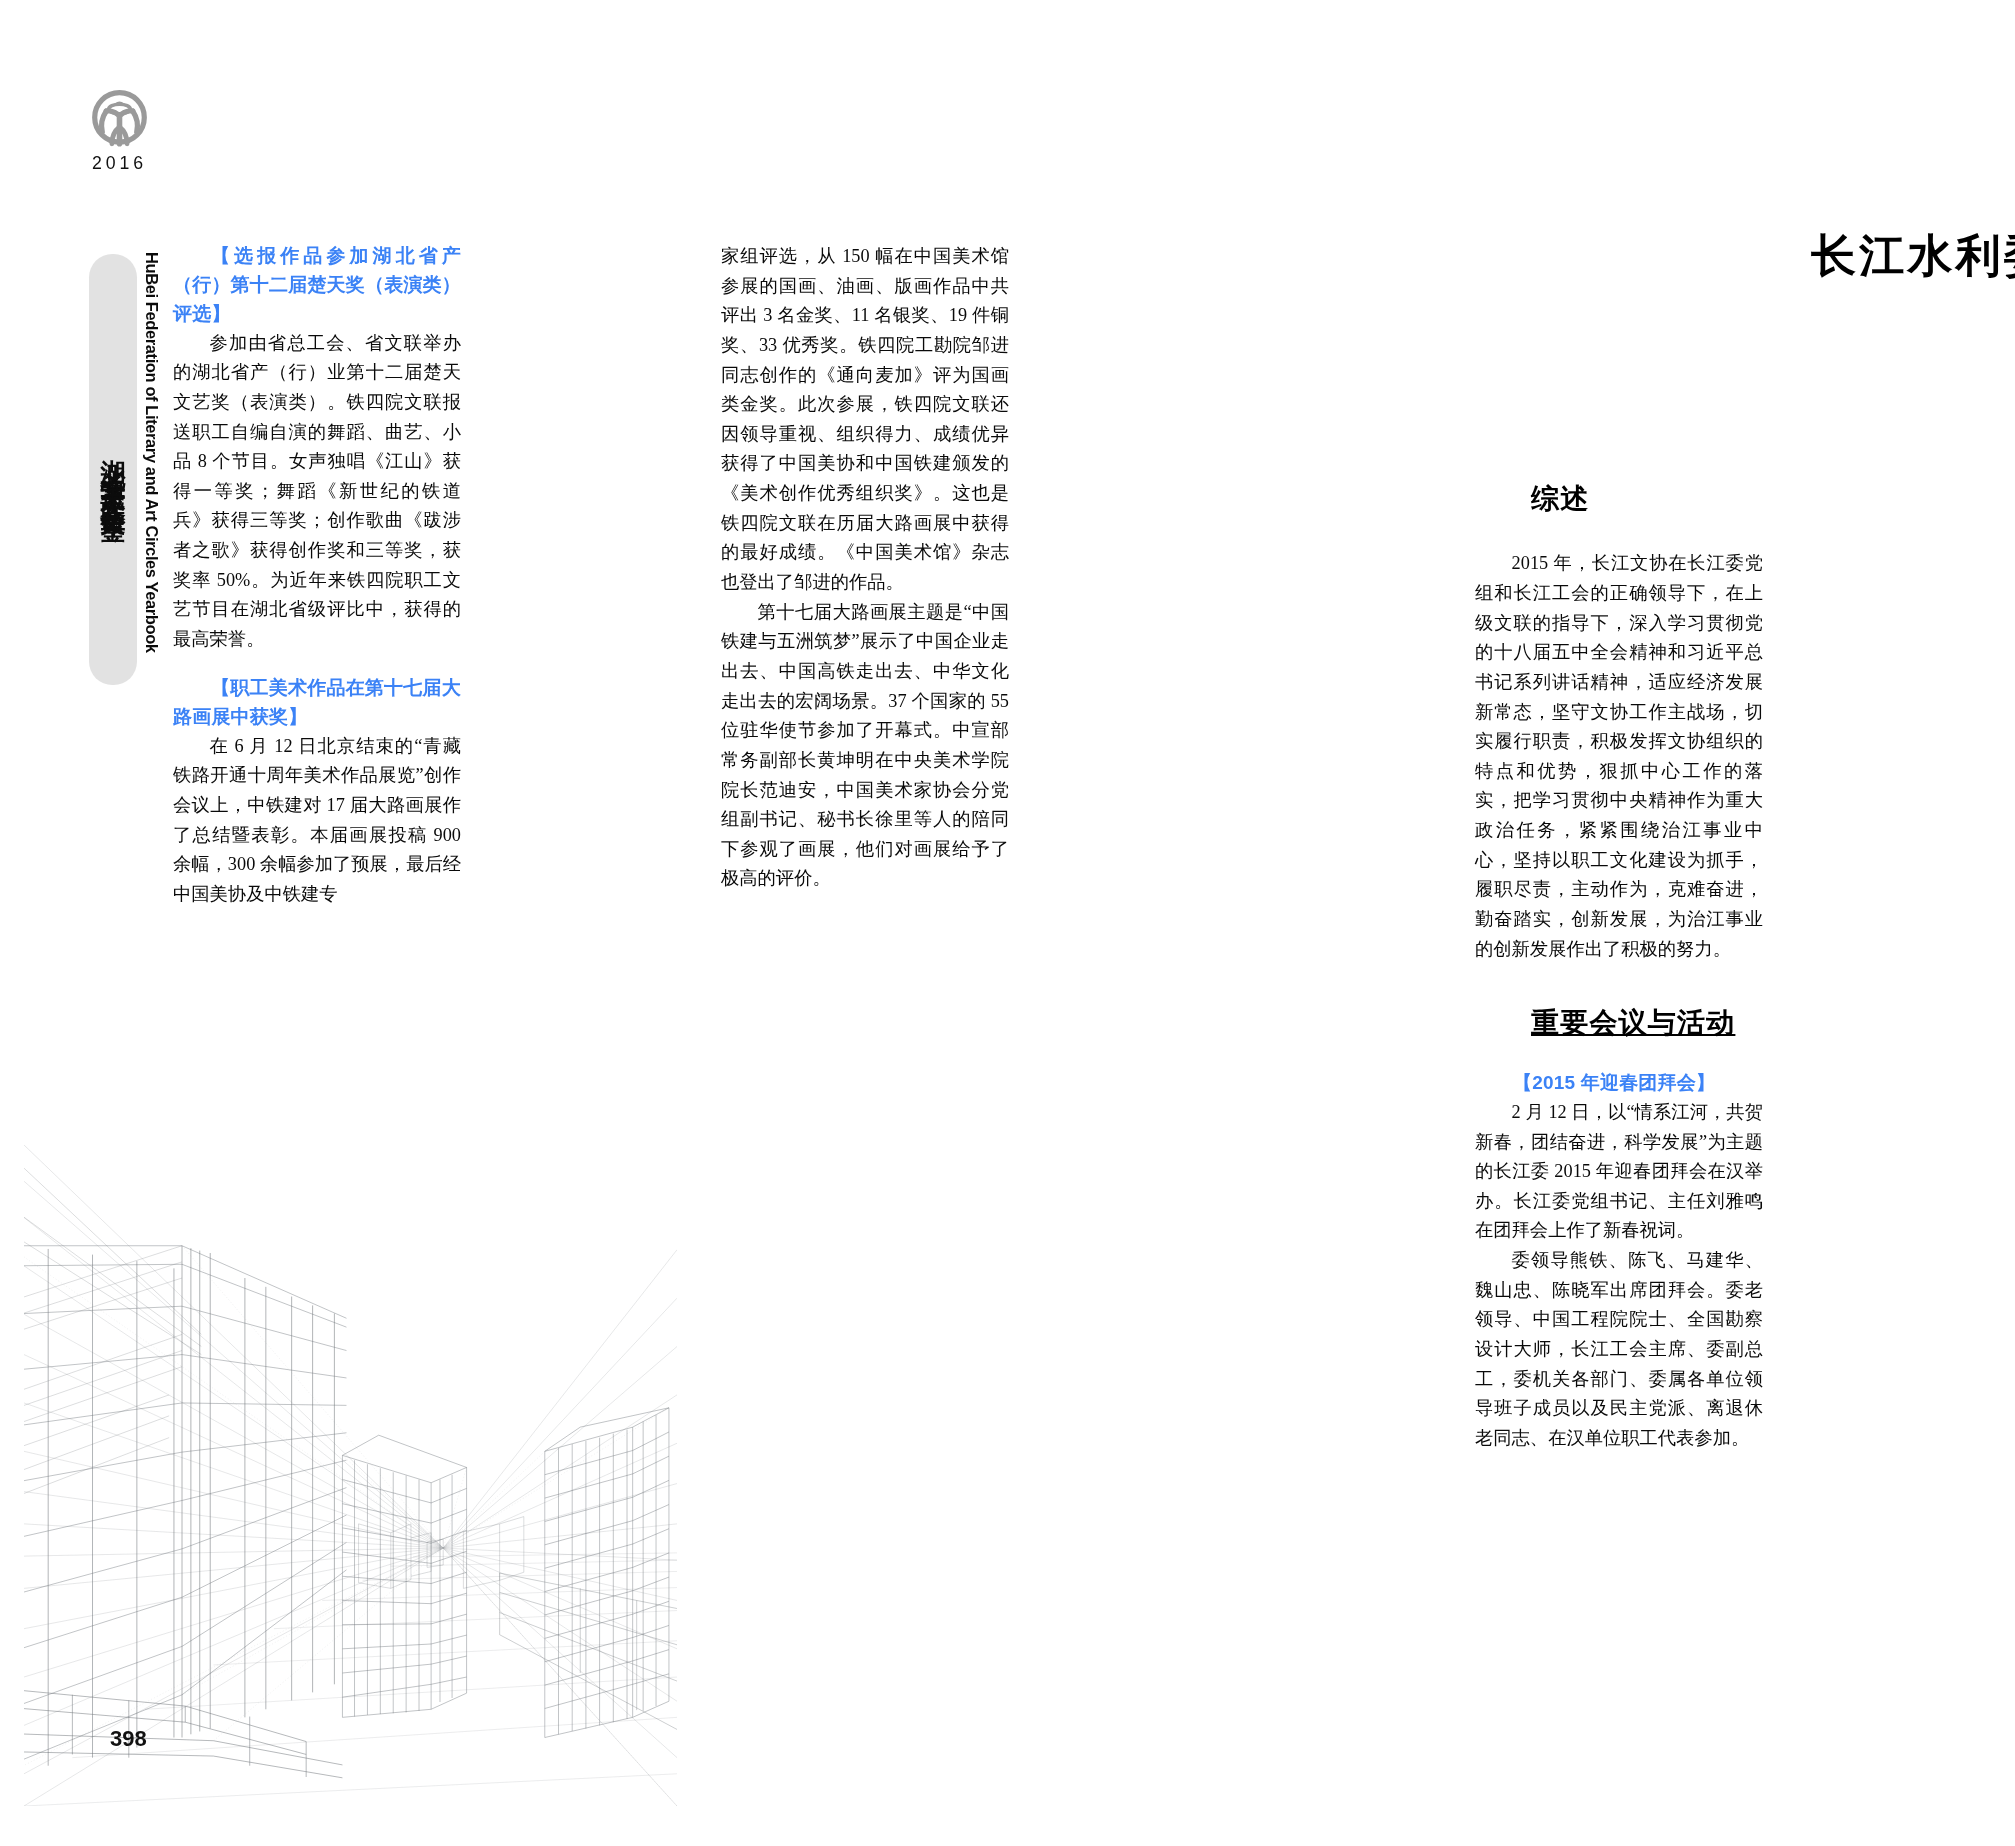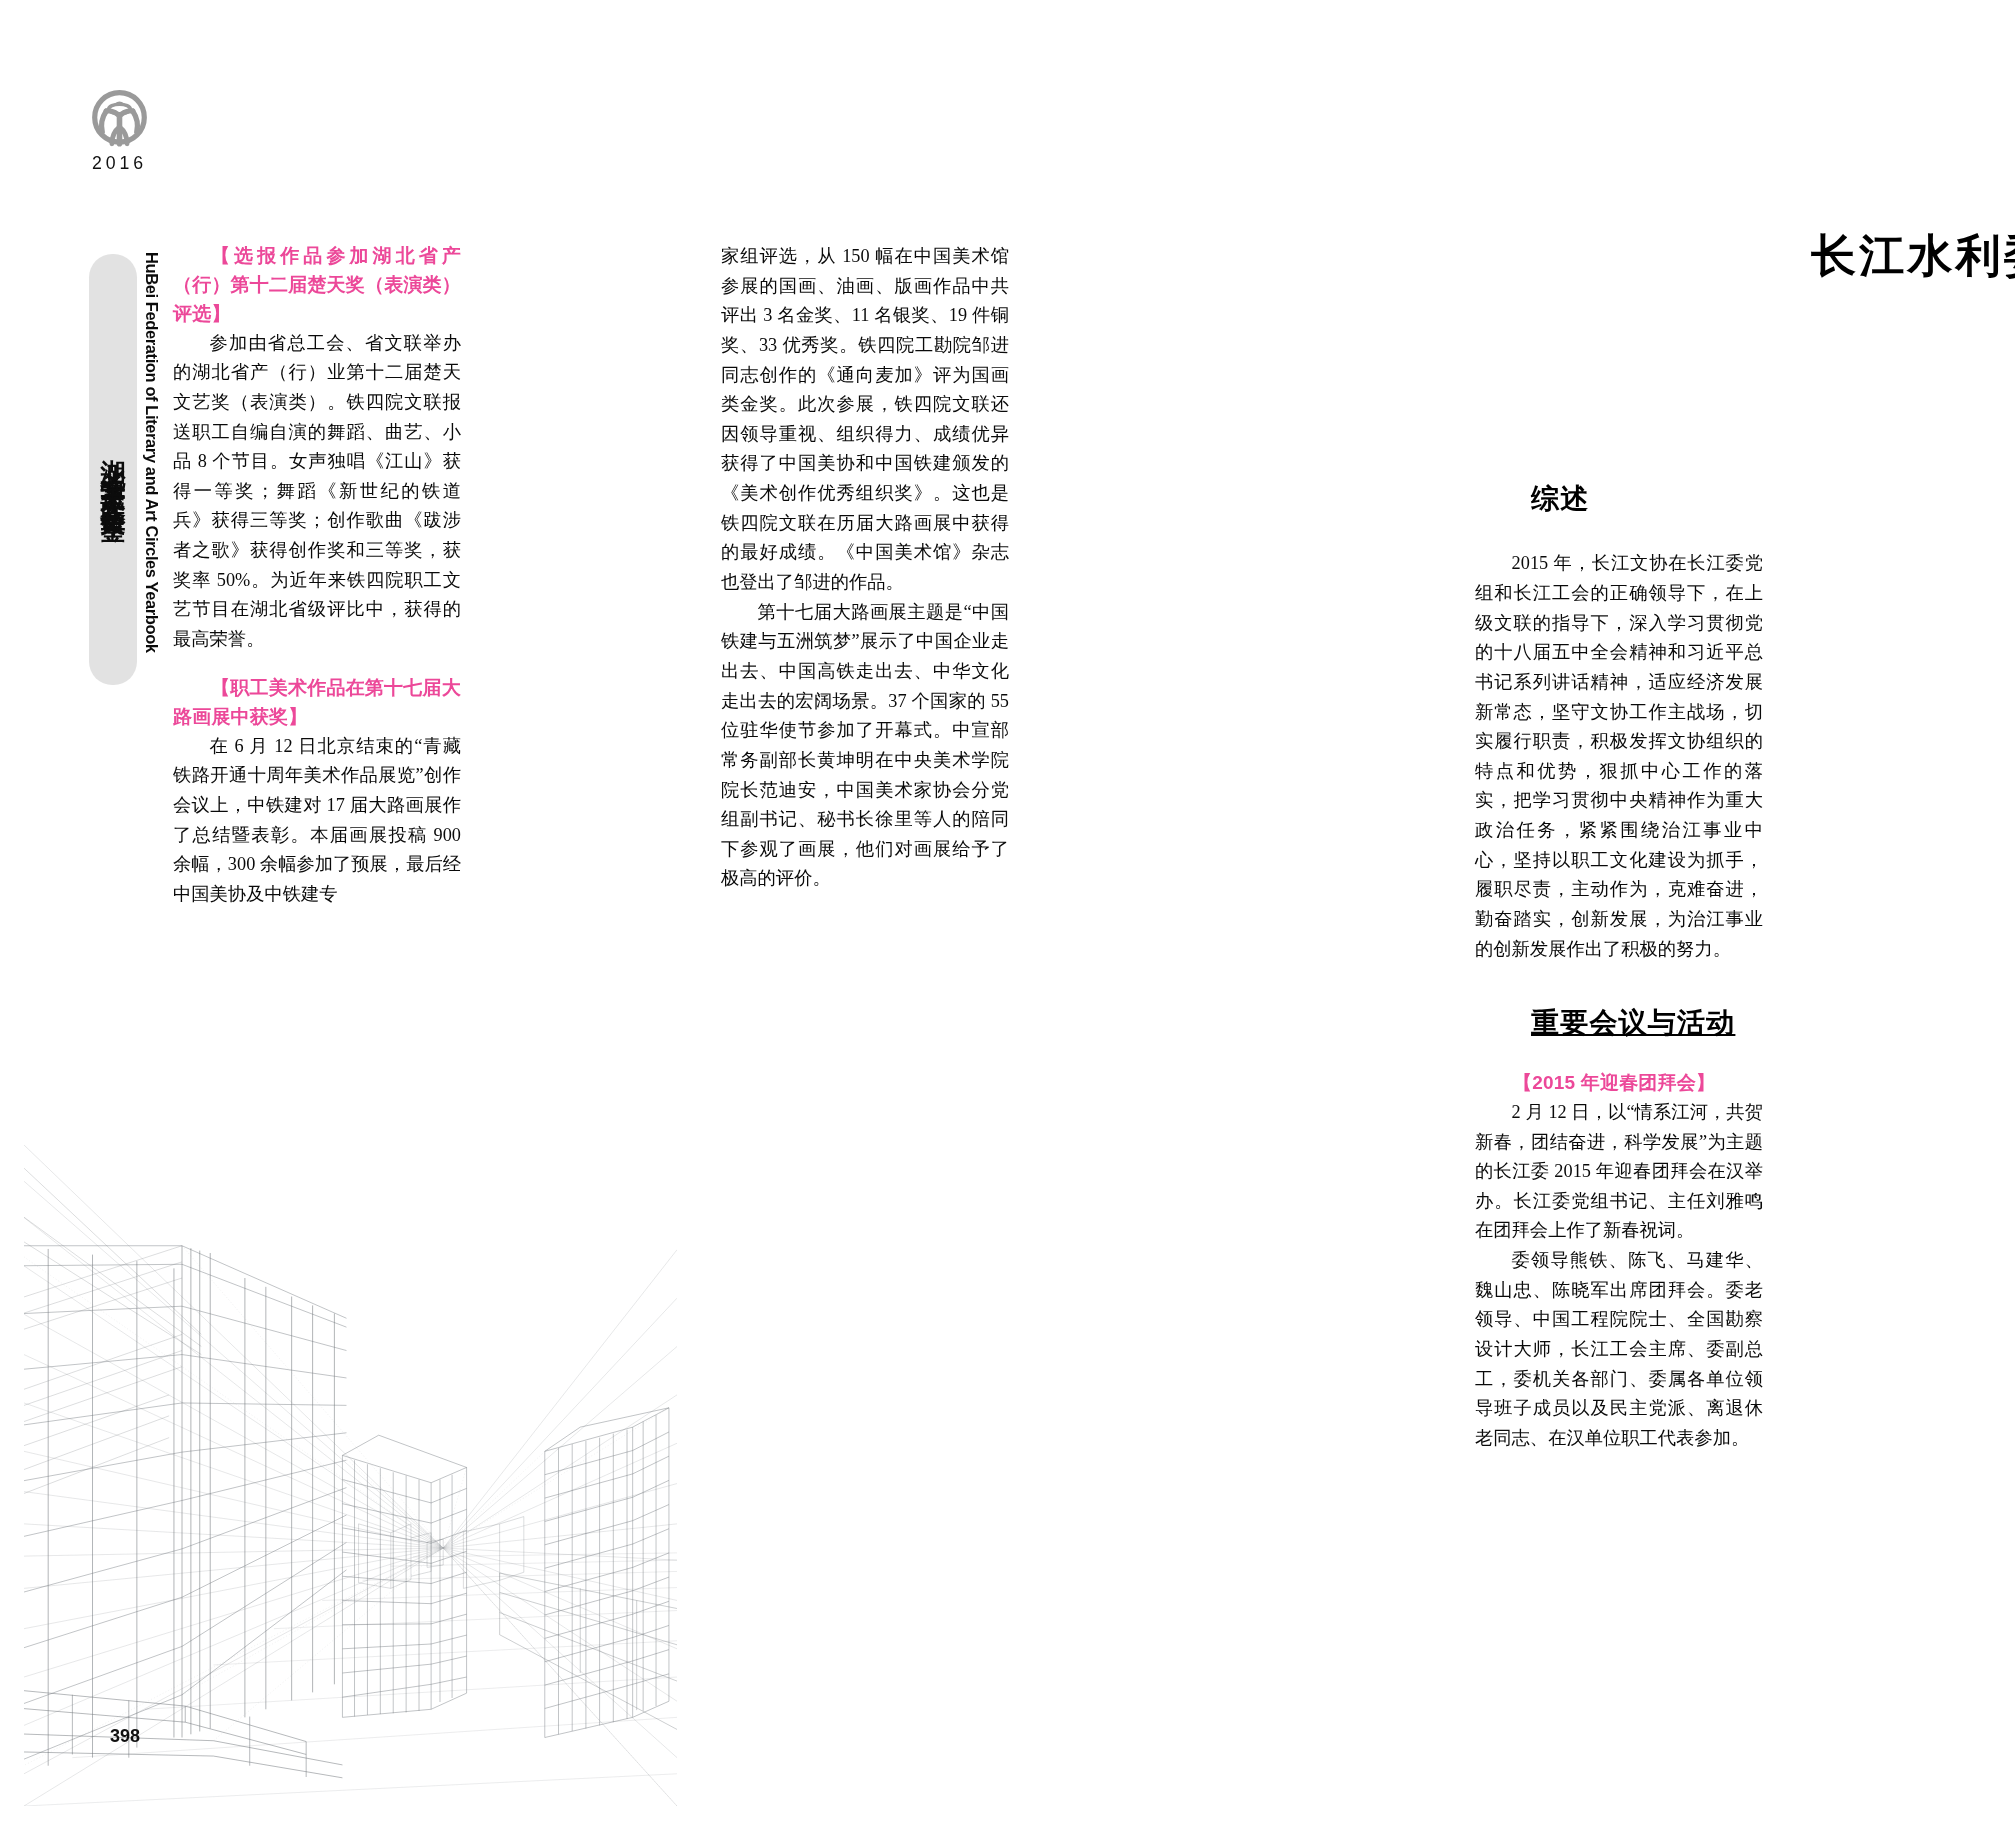--- a/index.html
+++ b/index.html
@@ -51,29 +51,29 @@
     position:absolute; width:288px;
     font-family:"Liberation Serif","DejaVu Serif",serif;
     font-size:18.3px; line-height:1.62; color:#0a0a0a;
     text-align:justify; text-justify:inter-ideograph;
   }
   .col p { margin:0; text-indent:2em; }
   .col p.flush { text-indent:0; }
   .h-bracket {
     font-family:"Liberation Sans","DejaVu Sans",sans-serif;
     font-weight:700; font-size:19px; line-height:1.52;
-    letter-spacing:0.2px; color:#ec4899;
+    letter-spacing:0.2px; color:#3b82f6;
     margin:0 0 4.8px 0; text-indent:0;
   }
   .gap-lg { height:19.3px; }
 
   
   .pagenum {
     position:absolute; font-family:"Liberation Sans",sans-serif;
-    font-weight:700; font-size:18px; color:#111;
+    font-weight:700; font-size:22px; color:#111;
   }
 
   
   .art-title {
     position:absolute; left:1352px; top:226px; width:1352px;
     text-align:center;
     font-family:"Liberation Sans","DejaVu Sans",sans-serif;
     font-weight:700; font-size:45px; letter-spacing:3.2px; color:#000;
   }
 

